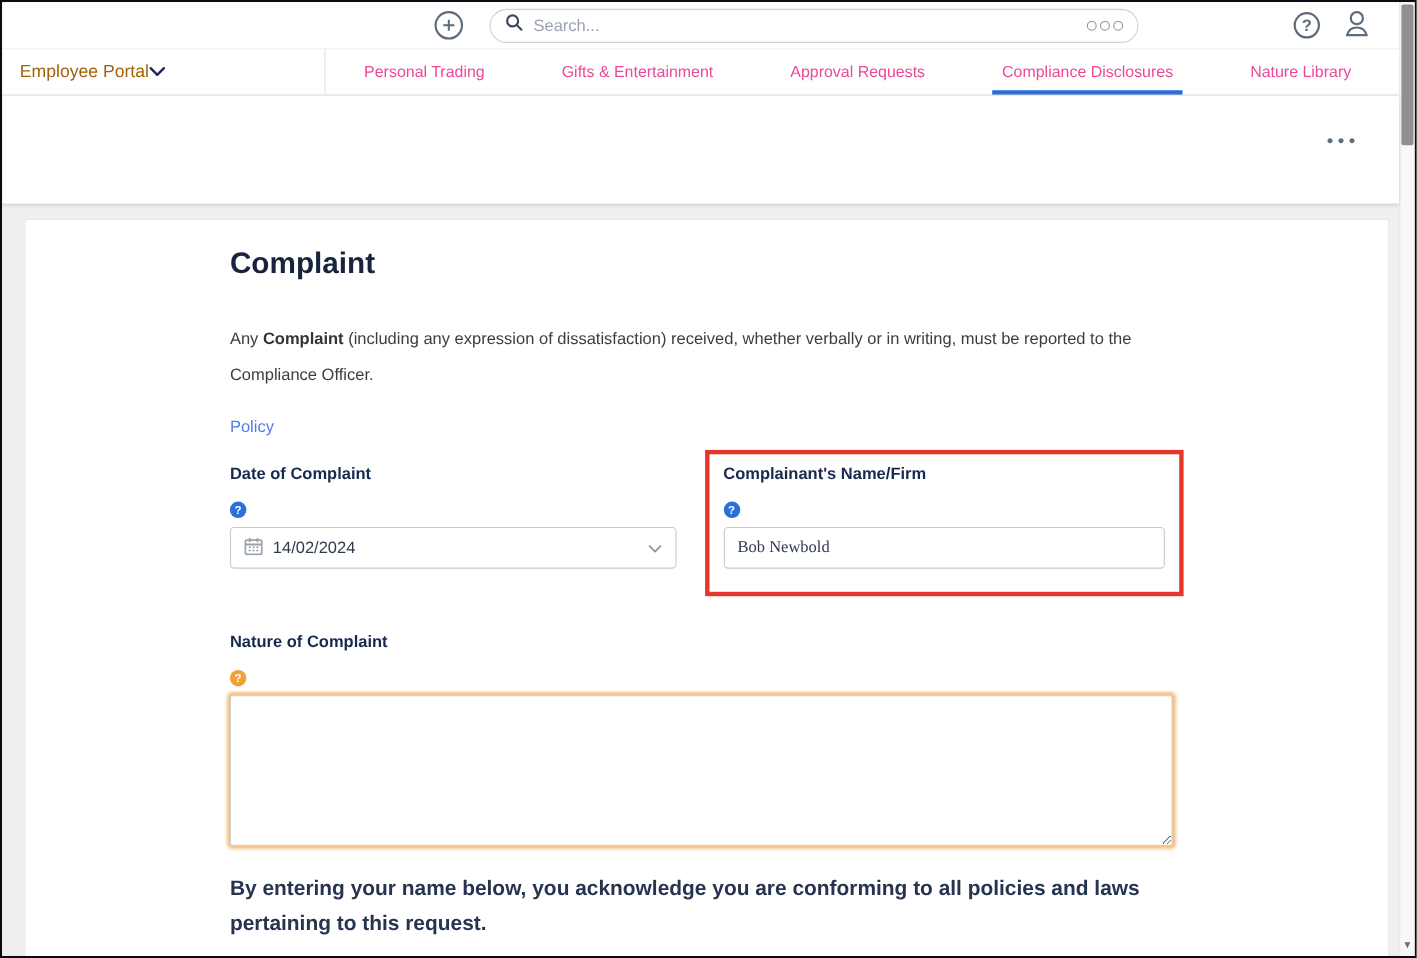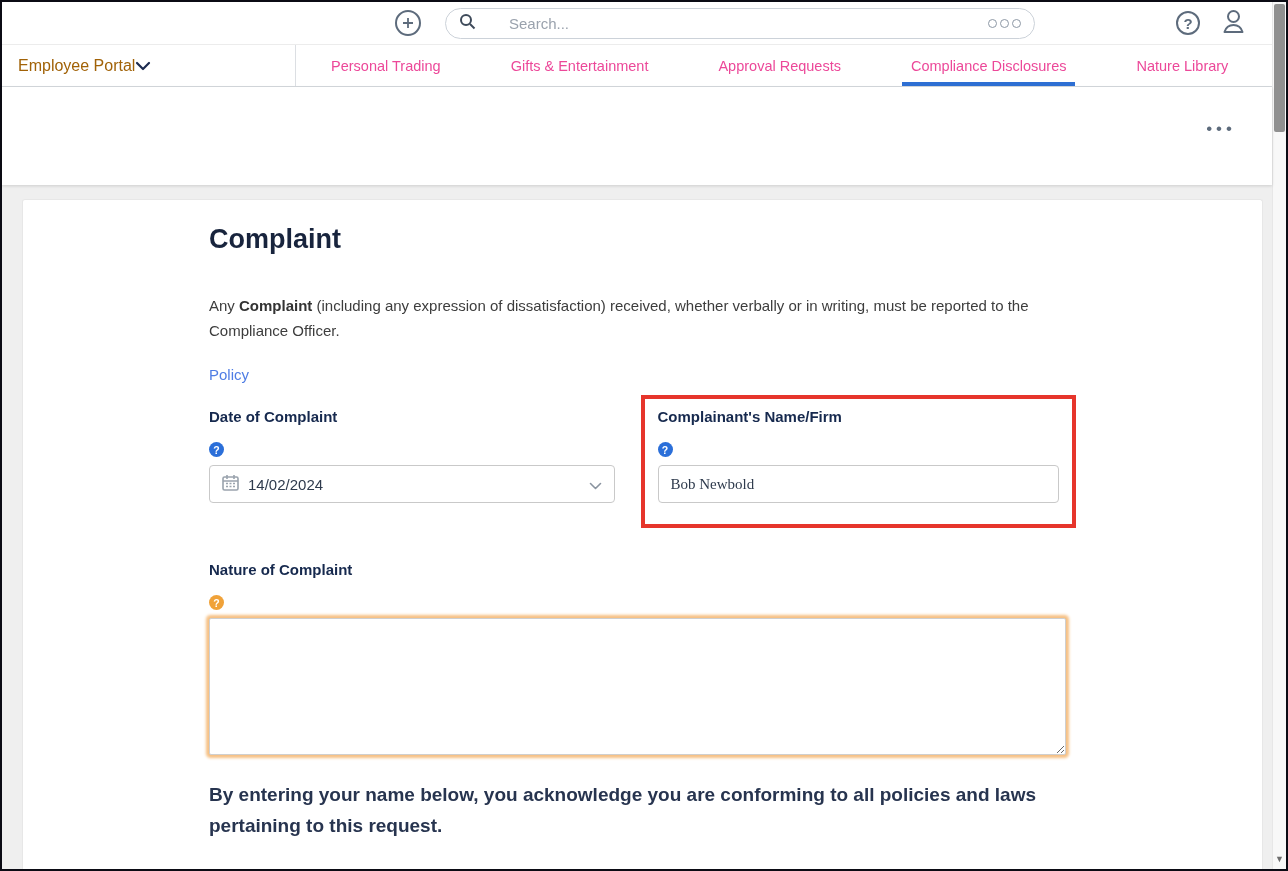--- a/index.html
+++ b/index.html
@@ -4,21 +4,21 @@
 <style>
   * { margin:0; padding:0; box-sizing:border-box; }
   html,body { width:1288px; height:871px; font-family:"Liberation Sans","DejaVu Sans",sans-serif; background:#fff; }
   .window { width:1288px; height:871px; border:2px solid #0b0b14; display:flex; background:#fff; }
   .main { flex:1; display:flex; flex-direction:column; min-width:0; }
 
   
   .topbar { height:43px; background:#fff; display:flex; align-items:center; border-bottom:1px solid #ececec; flex-shrink:0; }
   .plus-btn { margin-left:393px; width:26px; height:26px; border:2px solid #5d6b7c; border-radius:50%; display:flex; align-items:center; justify-content:center; color:#5d6b7c; cursor:pointer; background:#fff; }
   .plus-btn svg { display:block; }
-  .search-pill { margin-left:24px; width:590px; height:31px; border:1px solid #ccd2d9; border-radius:16px; background:#fff; display:flex; align-items:center; padding:0 13px;gap:24px; }
+  .search-pill { margin-left:24px; width:590px; height:31px; border:1px solid #ccd2d9; border-radius:16px; background:#fff; display:flex; align-items:center; padding:0 13px; }
   .search-pill .mag { flex-shrink:0; margin-right:9px; }
   .search-input { border:none; outline:none; flex:1; font-size:15px; color:#3c4858; background:transparent; font-family:inherit; }
   .search-input::placeholder { color:#9aa2ad; }
   .ooo { display:flex; gap:3px; align-items:center; }
   .ooo i { width:9px; height:9px; border:1.5px solid #8d98a5; border-radius:50%; display:block; }
   .top-icons { margin-left:auto; margin-right:26px; display:flex; align-items:center; gap:21px; }
   .help-circle { width:24px; height:24px; border:2px solid #5d6b7c; border-radius:50%; color:#5d6b7c; font-size:15px; font-weight:bold; display:flex; align-items:center; justify-content:center; cursor:pointer; }
 
   
   .navbar { height:42px; background:#fff; display:flex; align-items:stretch; border-bottom:1px solid #d6dade; flex-shrink:0; }
@@ -32,21 +32,21 @@
   
   .pageheader { height:98px; background:#fff; display:flex; align-items:center; padding:0 36px 0 16px; box-shadow:0 1px 3px rgba(0,0,0,0.14); position:relative; z-index:2; flex-shrink:0; }
   .page-title { font-size:27px; font-weight:bold; color:#14264c; margin-top:-8px; }
   .dots-menu { margin-left:auto; margin-top:-14px; color:#5d6b7c; font-size:17px; letter-spacing:4px; cursor:pointer; }
 
   
   .content { flex:1; background:#efefef; padding:14px 9px 0 20px; overflow:hidden; }
   .card { background:#fff; border-radius:3px 3px 0 0; border:1px solid #e7e7e7; border-bottom:none; height:100%; padding:24px 186px 0 186px; }
 
   .form-heading { font-size:27px; font-weight:600; color:#18243d; margin-bottom:38px; }
-  .intro { font-size:15px; color:#3d3d3d; line-height:25px; max-width:860px; margin-bottom:23px; }
+  .intro { font-size:15px; color:#3d3d3d; line-height:32px; max-width:860px; margin-bottom:23px; }
   .intro b { color:#333; }
   .policy-link { font-size:15px; color:#4f7de4; margin-bottom:25px; cursor:pointer; display:inline-block; }
 
   .field-label-row { display:flex; align-items:flex-start; gap:17px; margin-bottom:8px;flex-direction:column; }
   .field-label { font-size:15px; font-weight:bold; color:#16294e; }
   .help-dot { width:15px; height:15px; border-radius:50%; color:#fff; font-size:10.5px; font-weight:bold; display:flex; align-items:center; justify-content:center; cursor:pointer; flex-shrink:0; }
   .help-dot.blue { background:#2b6fd9; }
   .help-dot.orange { background:#f0a239; }
 
   .fields-row { display:flex; align-items:flex-start; }

